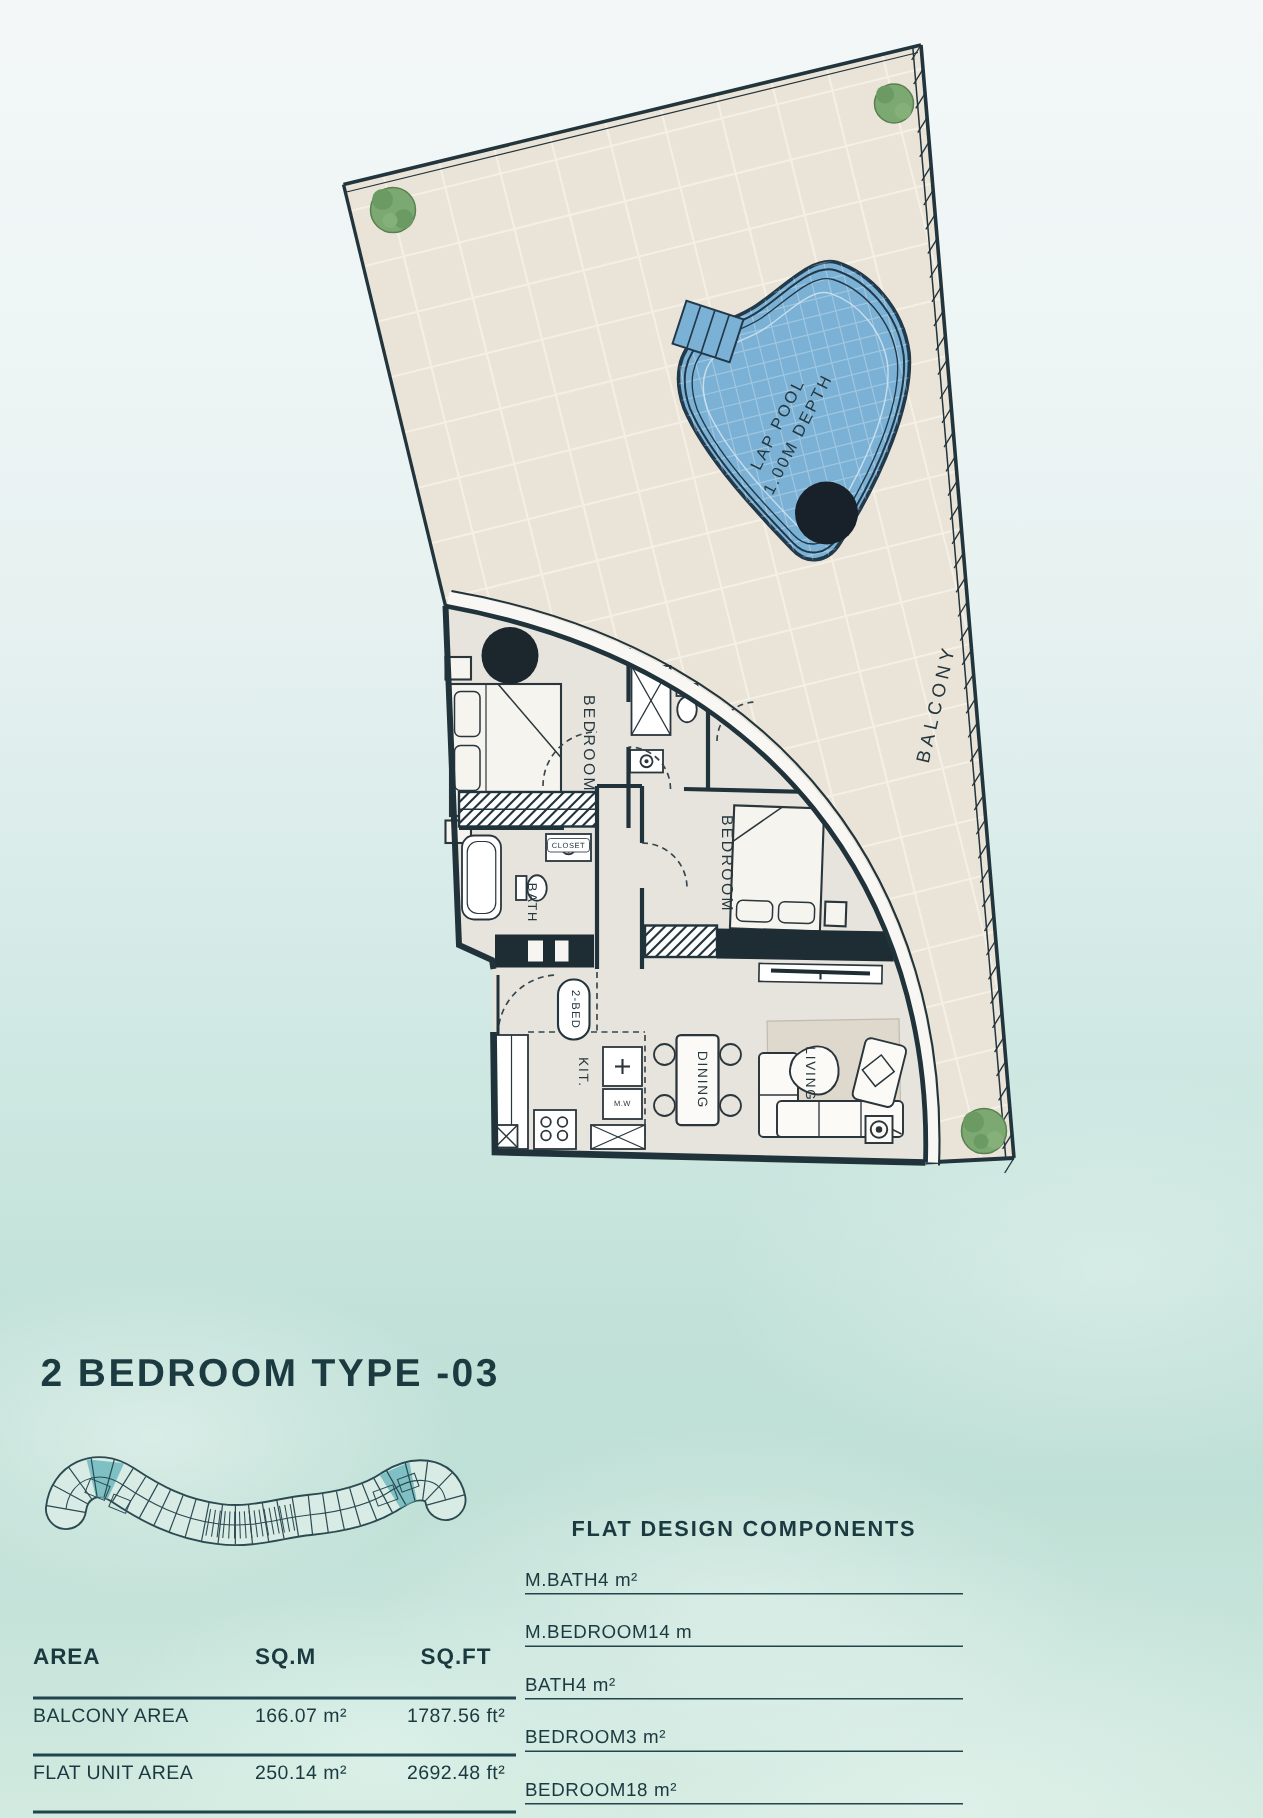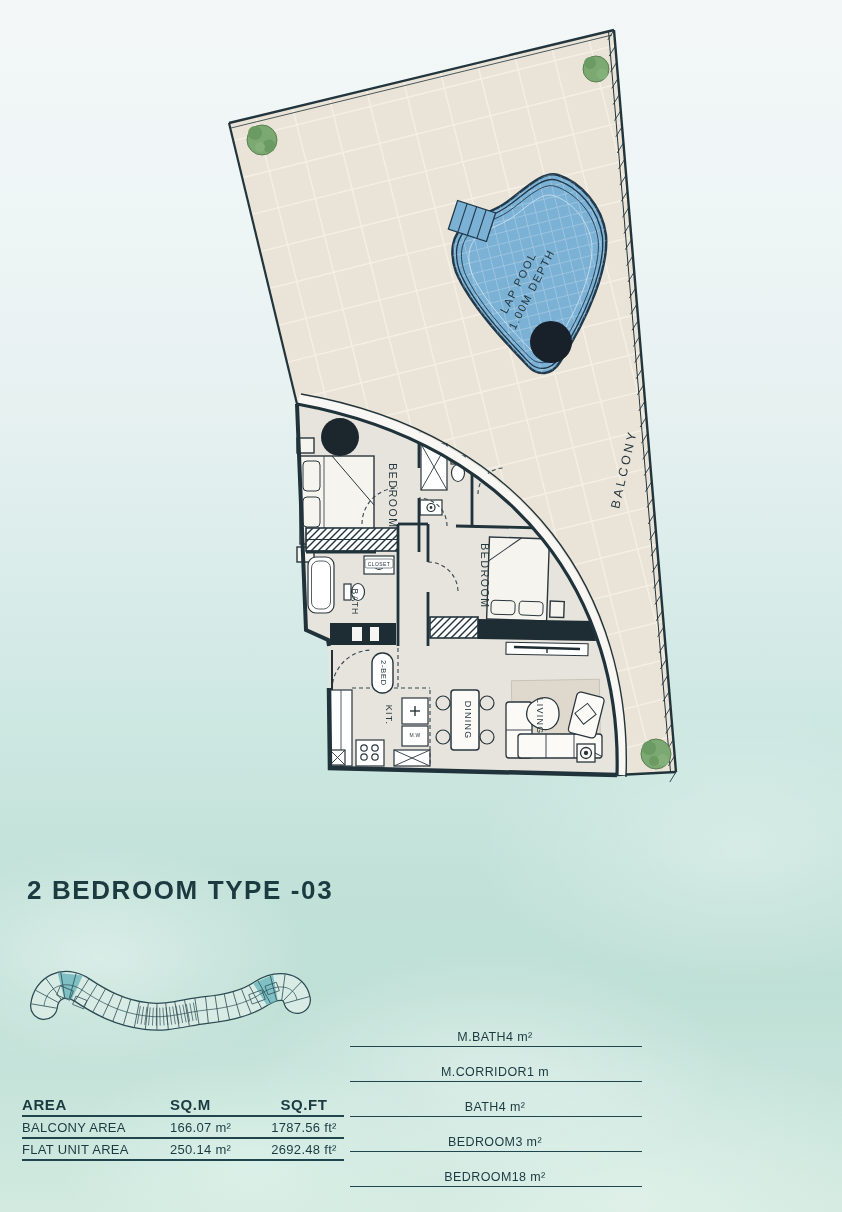--- a/index.html
+++ b/index.html
@@ -8,32 +8,32 @@
     background:
       radial-gradient(300px 160px at 12% 79%, rgba(255,255,255,0.40), rgba(255,255,255,0) 70%),
       radial-gradient(340px 170px at 58% 88%, rgba(255,255,255,0.32), rgba(255,255,255,0) 70%),
       radial-gradient(380px 200px at 88% 70%, rgba(255,255,255,0.30), rgba(255,255,255,0) 70%),
       radial-gradient(280px 150px at 30% 96%, rgba(228,247,240,0.55), rgba(255,255,255,0) 70%),
       radial-gradient(420px 240px at 75% 99%, rgba(235,247,242,0.5), rgba(255,255,255,0) 70%),
       linear-gradient(180deg,#f3f7f8 0%,#eef5f5 18%,#e6f1f0 34%,#d9ecea 48%,#cde7e1 60%,#c2e2d9 72%,#bfe0d6 82%,#c9e5dc 92%,#d2eae0 100%);
   }
   .plan-svg{position:absolute;left:0;top:0;}
   svg text{font-family:"Liberation Sans", sans-serif;fill:#26383f;}
-  .page-title{position:absolute;left:27px;top:875px;font-size:26px;font-weight:600;
+  .page-title{position:absolute;left:27px;top:900px;font-size:26px;font-weight:600;
     letter-spacing:1.6px;color:#1c3b41;}
   .area-table{position:absolute;left:22px;top:1093px;width:322px;color:#1b3a40;}
-  .at-row{display:flex;align-items:baseline;border-bottom:2px solid #21454c;padding:3px 0 2px;}
+  .at-row{display:flex;align-items:baseline;border-bottom:2px solid #21454c;padding:3px 0 18px;}
   .at-head{font-size:15px;font-weight:700;letter-spacing:0.6px;}
   .at-data{font-size:13px;letter-spacing:0.3px;}
   .at-c1{width:148px;}
   .at-c2{width:94px;}
   .at-c3{width:80px;text-align:center;}
   .comp-table{position:absolute;left:350px;top:1012px;width:292px;color:#1b3a40;}
   .comp-title{text-align:center;font-weight:700;font-size:14.5px;letter-spacing:1.2px;margin:0 0 13px 0;}
-  .comp-row{display:flex;justify-content:center;font-size:12.5px;letter-spacing:0.4px;
+  .comp-row{display:flex;justify-content:flex-start;font-size:12.5px;letter-spacing:0.4px;
     border-bottom:1.6px solid #21454c;padding:2px 2px 2px 0;margin-top:16px;}
 </style>
 </head>
 <body>
 
 <div class="page">
 
   <svg class="plan-svg" width="842" height="1212" viewBox="0 0 842 1212">
     <defs>
       <clipPath id="terraceClip">
@@ -516,27 +516,28 @@
       <span class="at-c3">1787.56 ft²</span>
     </div>
     <div class="at-row at-data">
       <span class="at-c1">FLAT UNIT AREA</span>
       <span class="at-c2">250.14 m²</span>
       <span class="at-c3">2692.48 ft²</span>
     </div>
   </div>
 
   <div class="comp-table">
+    <div class="comp-title">FLAT DESIGN COMPONENTS</div>
     <div class="comp-row">
       <span>M.BATH</span>
       <span>4 m²</span>
     </div>
     <div class="comp-row">
-      <span>M.CORRIDOR</span>
-      <span>1 m</span>
+      <span>M.BEDROOM</span>
+      <span>14 m</span>
     </div>
     <div class="comp-row">
       <span>BATH</span>
       <span>4 m²</span>
     </div>
     <div class="comp-row">
       <span>BEDROOM</span>
       <span>3 m²</span>
     </div>
     <div class="comp-row">

